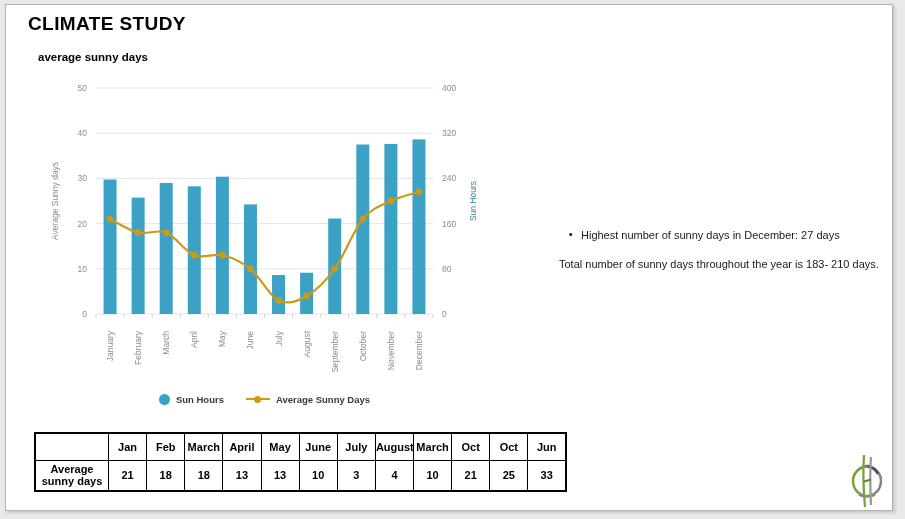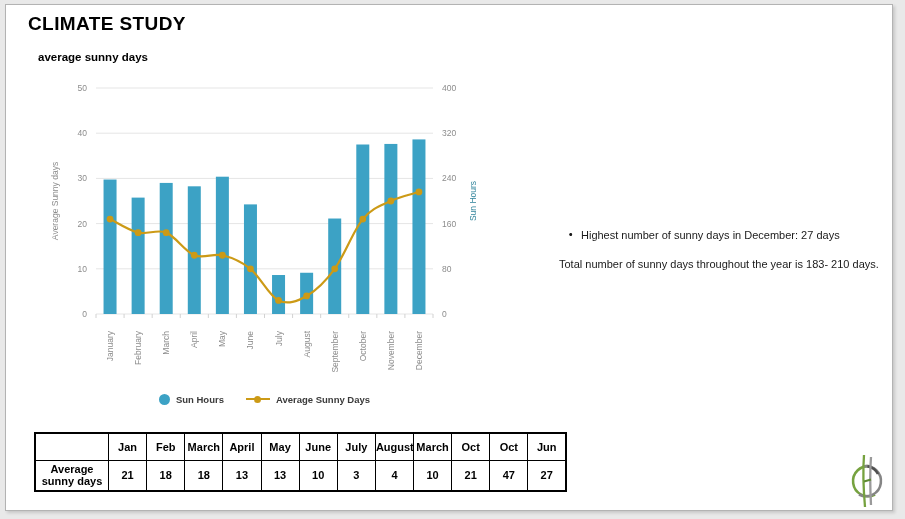--- a/index.html
+++ b/index.html
@@ -190,22 +190,22 @@
           <td>21</td>
           <td>18</td>
           <td>18</td>
           <td>13</td>
           <td>13</td>
           <td>10</td>
           <td>3</td>
           <td>4</td>
           <td>10</td>
           <td>21</td>
-          <td>47</td>
-          <td>27</td>
+          <td>25</td>
+          <td>33</td>
         </tr>
       </tbody>
     </table>
   </div>
 
   <svg class="logo" viewBox="0 0 44 54">
     <path d="M 26 12.5 A 15 15 0 1 0 30 40.5" fill="none" stroke="#76A23F" stroke-width="2.6"></path>
     <path d="M 18 12.5 A 15 15 0 1 1 14 40.5" fill="none" stroke="#858585" stroke-width="2.6"></path>
     <path d="M 22.5 12.3 A 15 15 0 0 1 33 20" fill="none" stroke="#4f4f4f" stroke-width="2.6"></path>
     <path d="M 19 1 C 18 14 18 30 20 53" fill="none" stroke="#76A23F" stroke-width="2.3"></path>

